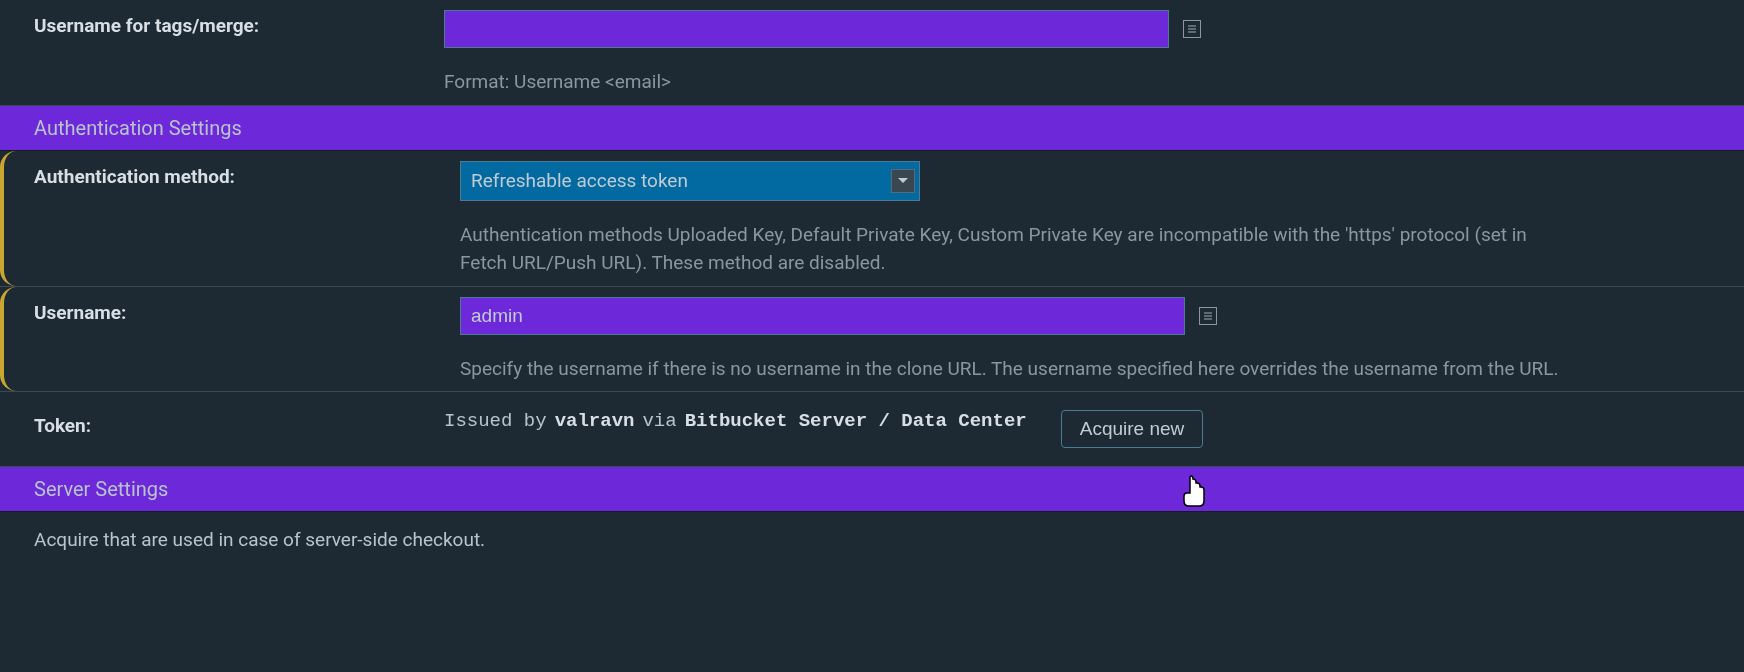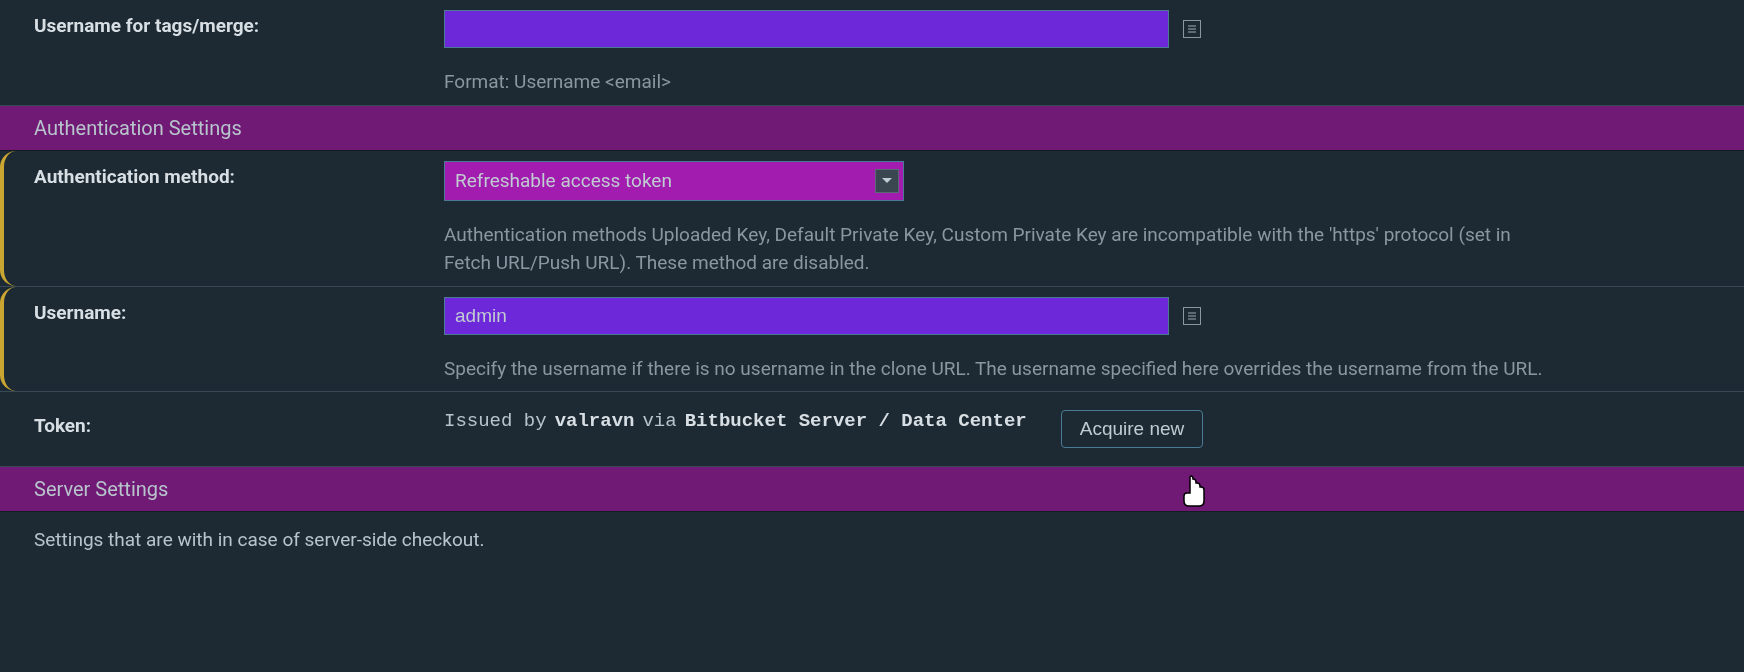--- a/index.html
+++ b/index.html
@@ -21,20 +21,21 @@
     }
     .form-row {
       display: flex;
       align-items: flex-start;
       padding: 10px 34px 8px 34px;
       border-radius: 16px;
     }
     .form-row.with-left-marker {
       border-left: 4px solid #c9a632;
       padding-left: 30px;
+      gap: 16px;
     }
     .label-col {
       width: 410px;
       flex-shrink: 0;
       font-weight: 700;
       color: #d8dfe4;
       padding-top: 4px;
     }
     .field-col {
       flex: 1;
@@ -50,21 +51,21 @@
       background-color: #6d28d9;
       border: 1px solid #4a7a94;
       color: #c0cbd2;
       font-size: 19px;
       padding: 6px 10px;
       width: 725px;
       height: 38px;
       outline: none;
     }
     .select-input {
-      background-color: #a21caf;
+      background-color: #0369a1;
       border: 1px solid #4a7a94;
       color: #c0cbd2;
       font-size: 19px;
       padding: 6px 10px;
       width: 460px;
       height: 40px;
       display: flex;
       align-items: center;
       justify-content: space-between;
       cursor: pointer;
@@ -96,21 +97,21 @@
       stroke: #8a96a0;
     }
     .hint-text {
       color: #8a96a0;
       font-size: 19px;
       margin-top: 20px;
       line-height: 1.5;
       max-width: 1115px;
     }
     .section-header {
-      background-color: #701a75;
+      background-color: #6d28d9;
       color: #b8c4cc;
       font-size: 20px;
       padding: 10px 34px;
       border-top: 1px solid #3a4a54;
       border-bottom: 1px solid #141c22;
     }
     .divider {
       border-top: 1px solid #3a4a54;
       margin: 0;
     }
@@ -221,19 +222,19 @@
       <span>Issued by</span>
       <strong>valravn</strong>
       <span>via</span>
       <strong>Bitbucket Server / Data Center</strong>
     </div>
     <button class="acquire-btn">Acquire new</button>
   </div>
 
   <div class="section-header">Server Settings</div>
 
-  <div class="description-row">Settings that are with in case of server-side checkout.</div>
+  <div class="description-row">Acquire that are used in case of server-side checkout.</div>
 
   <svg class="cursor-pointer" width="28" height="32" viewBox="0 0 28 32">
     <path d="M10 2 L10 18 L7 18 C5 18 4 19 4 21 L4 26 C4 29 6 31 9 31 L19 31 C22 31 24 29 24 26 L24 15 C24 13 23 12 21 12 L20 12 L20 11 C20 9 19 8 17 8 L16 8 L16 7 C16 5 15 4 13 4 L13 4 C13 2 12 1 11 1 C10 1 10 2 10 2 Z" fill="#ffffff" stroke="#000000" stroke-width="1.5"></path>
   </svg>
 
 </div>
 
 </body></html>

